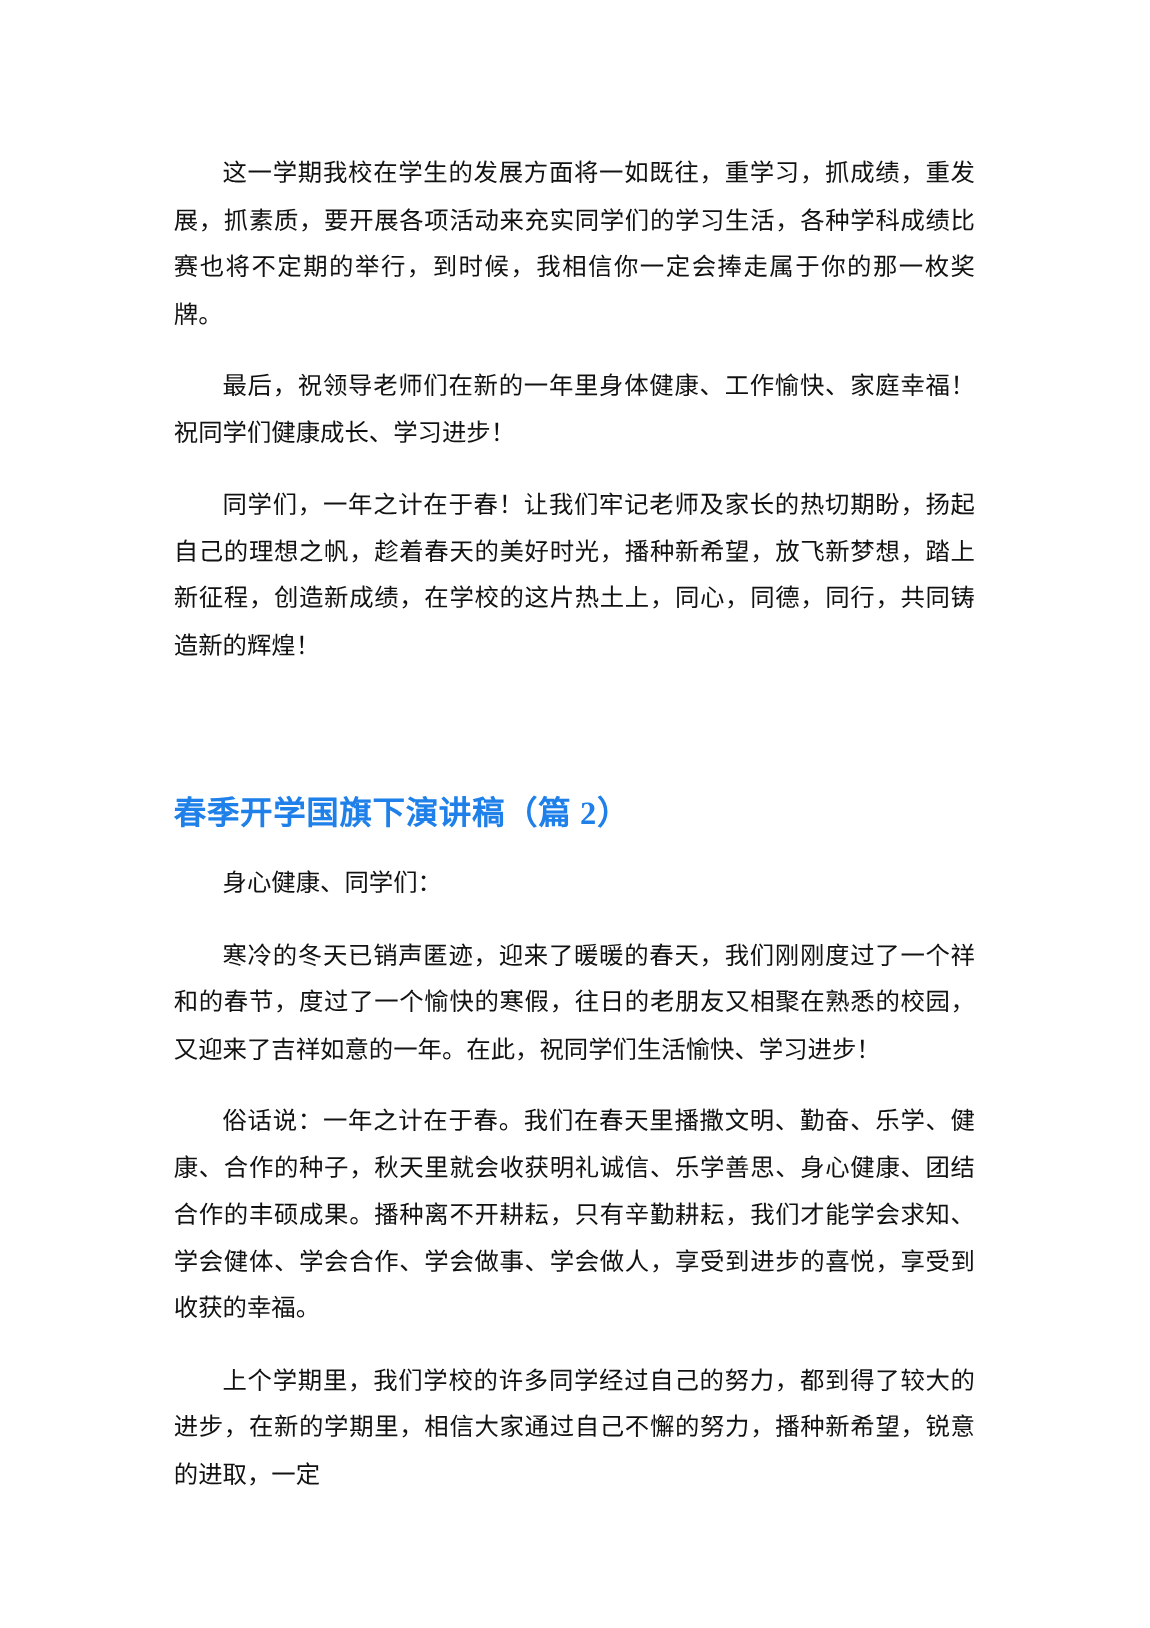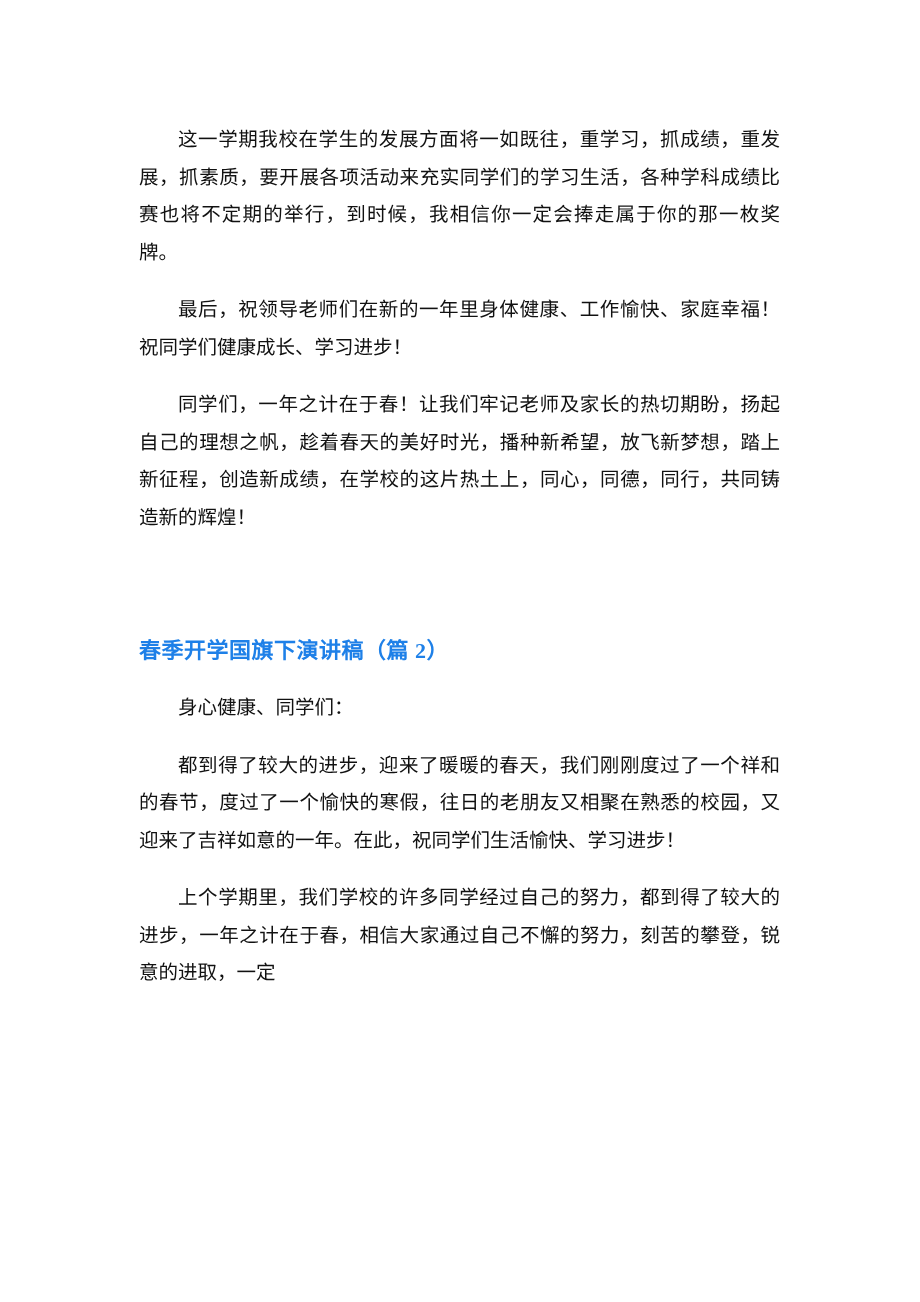--- a/index.html
+++ b/index.html
@@ -25,21 +25,21 @@
     font-size: 19.5px;
     line-height: 37.5px;
     color: var(--text-color, #111111);
     text-align: justify;
     text-justify: inter-ideograph;
     text-indent: 2em;
     word-break: break-all;
   }
   .doc .section-heading {
     margin: 95px 0 18px 0;
-    font-size: 22px;
+    font-size: 26px;
     line-height: 40px;
     font-weight: bold;
     color: var(--heading-color, #1e80e8);
     text-indent: 0;
     letter-spacing: 0.5px;
     font-family: "Liberation Serif", "DejaVu Serif", serif;
   }
 </style>
 </head>
 <body style="background: rgb(255, 255, 255);">
@@ -51,19 +51,20 @@
 
     <p>最后，祝领导老师们在新的一年里身体健康、工作愉快、家庭幸福！祝同学们健康成长、学习进步！</p>
 
     <p>同学们，一年之计在于春！让我们牢记老师及家长的热切期盼，扬起自己的理想之帆，趁着春天的美好时光，播种新希望，放飞新梦想，踏上新征程，创造新成绩，在学校的这片热土上，同心，同德，同行，共同铸造新的辉煌！</p>
 
     <div class="section-heading">春季开学国旗下演讲稿（篇 2）</div>
 
     <p>身心健康、同学们：</p>
 
 
-    <p>都到得了较大的进步，迎来了暖暖的春天，我们刚刚度过了一个祥和的春节，度过了一个愉快的寒假，往日的老朋友又相聚在熟悉的校园，又迎来了吉祥如意的一年。在此，祝同学们生活愉快、学习进步！</p>
+    <p>寒冷的冬天已销声匿迹，迎来了暖暖的春天，我们刚刚度过了一个祥和的春节，度过了一个愉快的寒假，往日的老朋友又相聚在熟悉的校园，又迎来了吉祥如意的一年。在此，祝同学们生活愉快、学习进步！</p>
 
+    <p>俗话说：一年之计在于春。我们在春天里播撒文明、勤奋、乐学、健康、合作的种子，秋天里就会收获明礼诚信、乐学善思、身心健康、团结合作的丰硕成果。播种离不开耕耘，只有辛勤耕耘，我们才能学会求知、学会健体、学会合作、学会做事、学会做人，享受到进步的喜悦，享受到收获的幸福。</p>
 
-    <p>上个学期里，我们学校的许多同学经过自己的努力，都到得了较大的进步，一年之计在于春，相信大家通过自己不懈的努力，刻苦的攀登，锐意的进取，一定</p>
+    <p>上个学期里，我们学校的许多同学经过自己的努力，都到得了较大的进步，在新的学期里，相信大家通过自己不懈的努力，播种新希望，锐意的进取，一定</p>
 
   </div>
 </div>
 
 </body></html>

